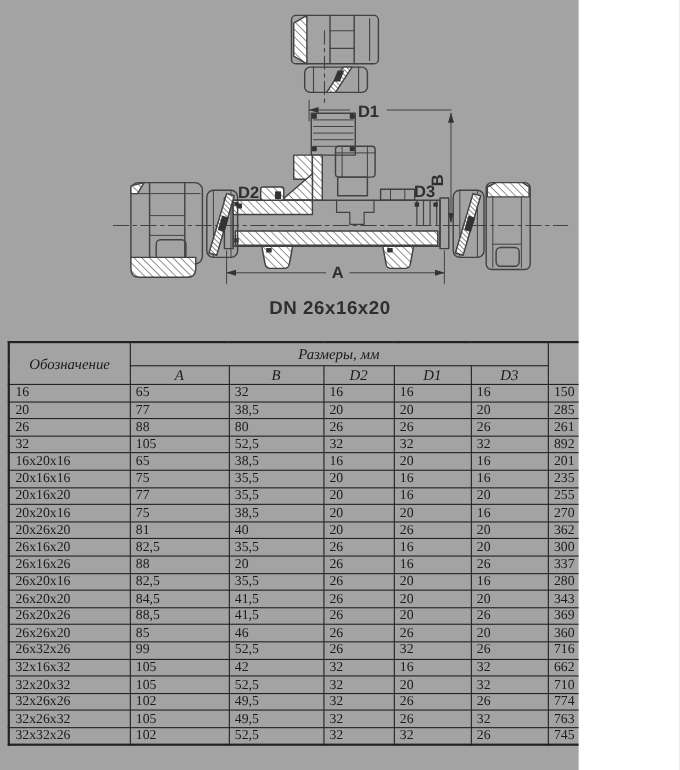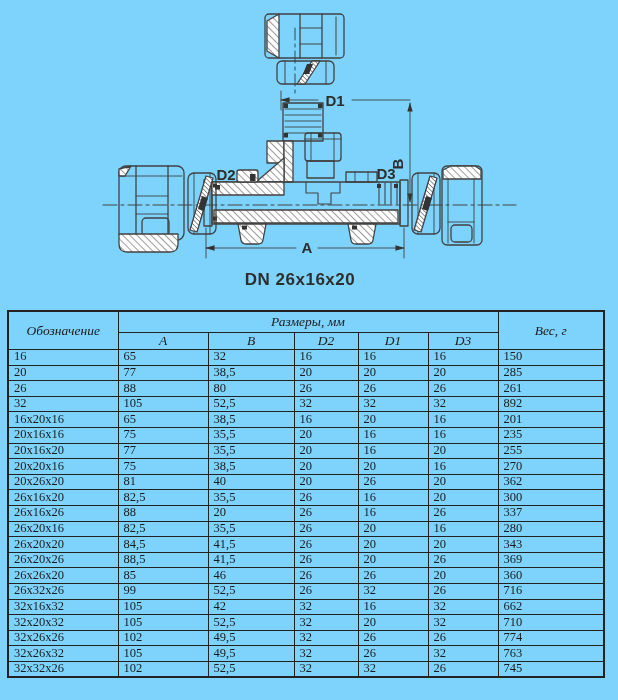--- a/index.html
+++ b/index.html
@@ -1,20 +1,20 @@
 <!DOCTYPE html>
 <html><head>
 <meta charset="utf-8">
 <style>
   html,body { margin:0; padding:0; }
   body {
     width:618px; height:700px; background:#ffffff;
     font-family:"Liberation Serif", serif;
   }
-  .page { position:relative; width:618px; height:700px; overflow:hidden; background:#7dd3fc; }
+  .page { position:relative; width:526px; height:700px; overflow:hidden; background:#a3a3a3; }
 
   svg.diagram { position:absolute; left:0; top:0; display:block; }
 
   .dim-label {
     font-family:"Liberation Sans", sans-serif;
     font-weight:bold; font-size:15px; fill:#2e2e2e;
   }
   .caption-label {
     font-family:"Liberation Sans", sans-serif;
     font-weight:bold; font-size:17px; fill:#2e2e2e; letter-spacing:0.5px;

